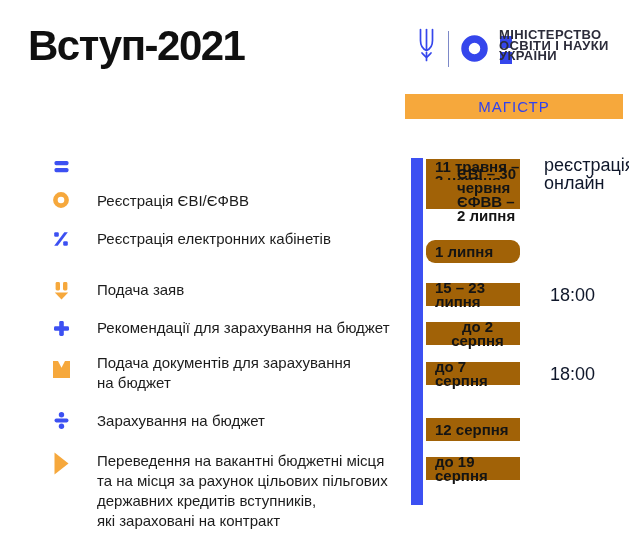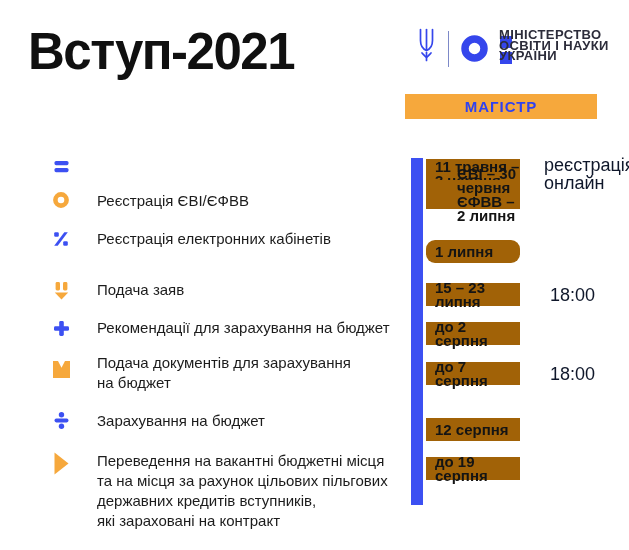--- a/index.html
+++ b/index.html
@@ -1,51 +1,51 @@
 <!DOCTYPE html>
 <html><head>
 <meta charset="utf-8">
 <style>
   html,body{margin:0;padding:0;background:#f2f2f2;}
   .page{
     position:relative;width:629px;height:550px;background:#ffffff;overflow:hidden;
     font-family:"Liberation Sans", sans-serif;color:#1b1b1b;
   }
   
-  .title{position:absolute;left:28px;top:22px;font-size:51px;font-weight:800;
+  .title{position:absolute;left:28px;top:22px;font-size:42px;font-weight:800;
     letter-spacing:-1.5px;color:#101010;}
   .trident{position:absolute;left:417px;top:27px;}
   .logo-divider{position:absolute;left:448px;top:31px;width:1px;height:36px;background:#7d89c8;}
   .ring-logo{position:absolute;left:461px;top:35px;}
   .colon-sq{position:absolute;width:12px;height:12px;background:#3546ec;}
   .colon-top{left:500px;top:36px;}
   .colon-bottom{left:500px;top:52px;}
   .ministry{position:absolute;left:499px;top:30px;font-size:13px;font-weight:700;
     line-height:10.5px;letter-spacing:0.4px;color:#2c2c3a;white-space:pre-line;}
-  .program-badge{position:absolute;left:405px;top:94px;width:192px;height:25px;
+  .program-badge{position:absolute;left:405px;top:94px;width:218px;height:25px;
     background:#f6a83c;display:flex;align-items:center;justify-content:center;
-    font-size:15px;font-weight:700;letter-spacing:1px;color:#3042ef;}
+    font-size:15px;font-weight:400;letter-spacing:1px;color:#3042ef;}
   
   .icon-cell{position:absolute;left:52px;width:18px;display:flex;justify-content:center;}
   .label{position:absolute;left:97px;width:320px;font-size:15px;font-weight:500;
     line-height:20px;color:#1c1c1c;white-space:pre-line;}
   
   .tl-bar{position:absolute;left:411px;top:158px;width:12px;height:347px;background:#3c50f2;}
   .badge{position:absolute;left:426px;width:94px;background:#a16207;display:flex;
     align-items:center;padding-left:9px;box-sizing:border-box;font-size:15px;
     font-weight:700;line-height:14px;color:#141414;white-space:pre-line;}
   .note{position:absolute;font-size:18px;font-weight:500;line-height:18px;
     color:#0f172a;white-space:pre-line;}
   
   .ic1{top:159px;} .ic2{top:192px;} .ic3{top:232px;} .ic4{top:282px;}
   .ic5{top:321px;} .ic6{top:361px;} .ic7{top:412px;} .ic8{top:452px;}
   .lb1{top:156px;} .lb2{top:191px;} .lb3{top:229px;} .lb4{top:280px;}
   .lb5{top:318px;} .lb6{top:353px;} .lb7{top:411px;} .lb8{top:451px;}
   .bd1{top:159px;height:29px;} .bd2{top:180px;height:29px;padding-left:31px;} .bd3{top:240px;height:23px;border-radius:9px;}
-  .bd4{top:283px;height:23px;} .bd5{top:322px;height:23px;} .bd6{top:362px;height:23px;}
+  .bd4{top:283px;height:23px;} .bd5{top:322px;height:23px;text-align:center;} .bd6{top:362px;height:23px;}
   .bd7{top:418px;height:23px;} .bd8{top:457px;height:23px;}
   .nt1{left:544px;top:156px;} .nt4{left:550px;top:286px;} .nt6{left:550px;top:365px;}
   svg{display:block;}
 </style>
 </head>
 <body>
 
 <div class="page">
 
   <div class="title">Вступ-2021</div>

